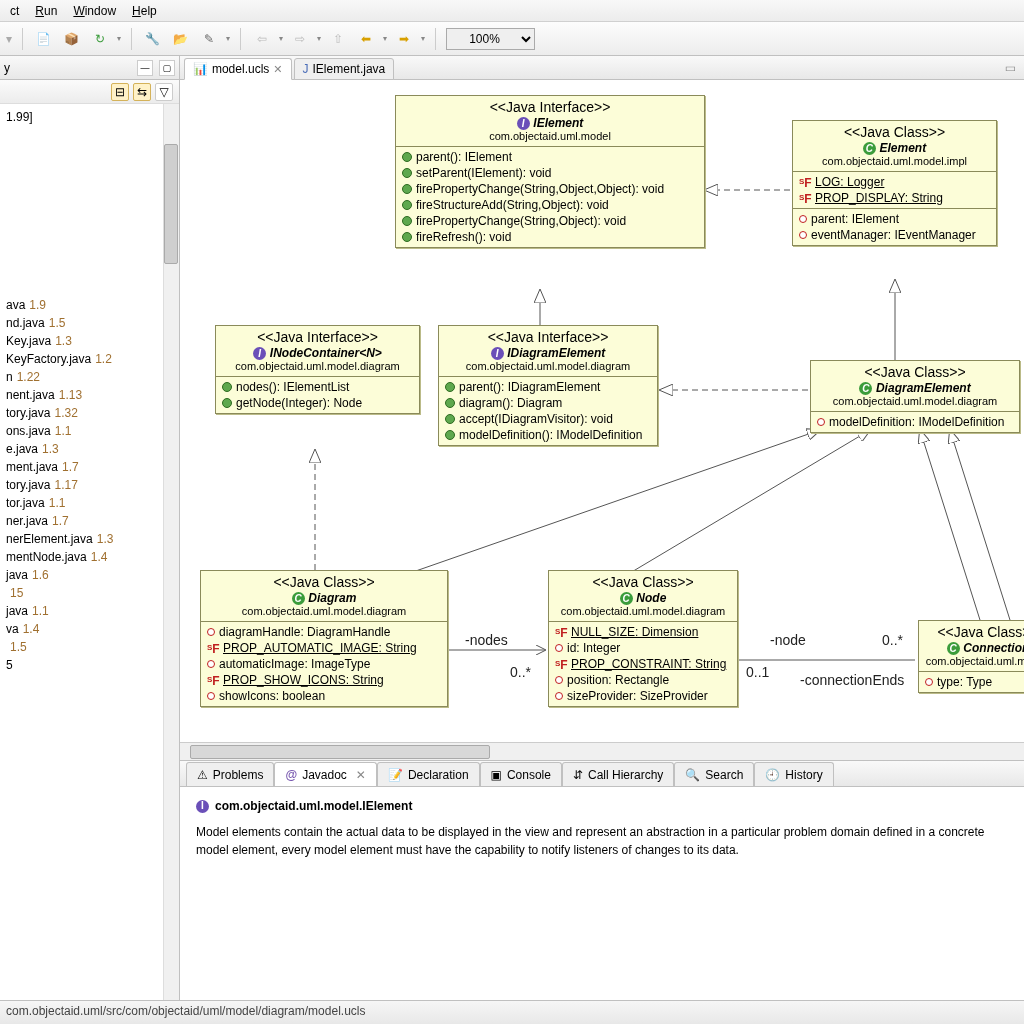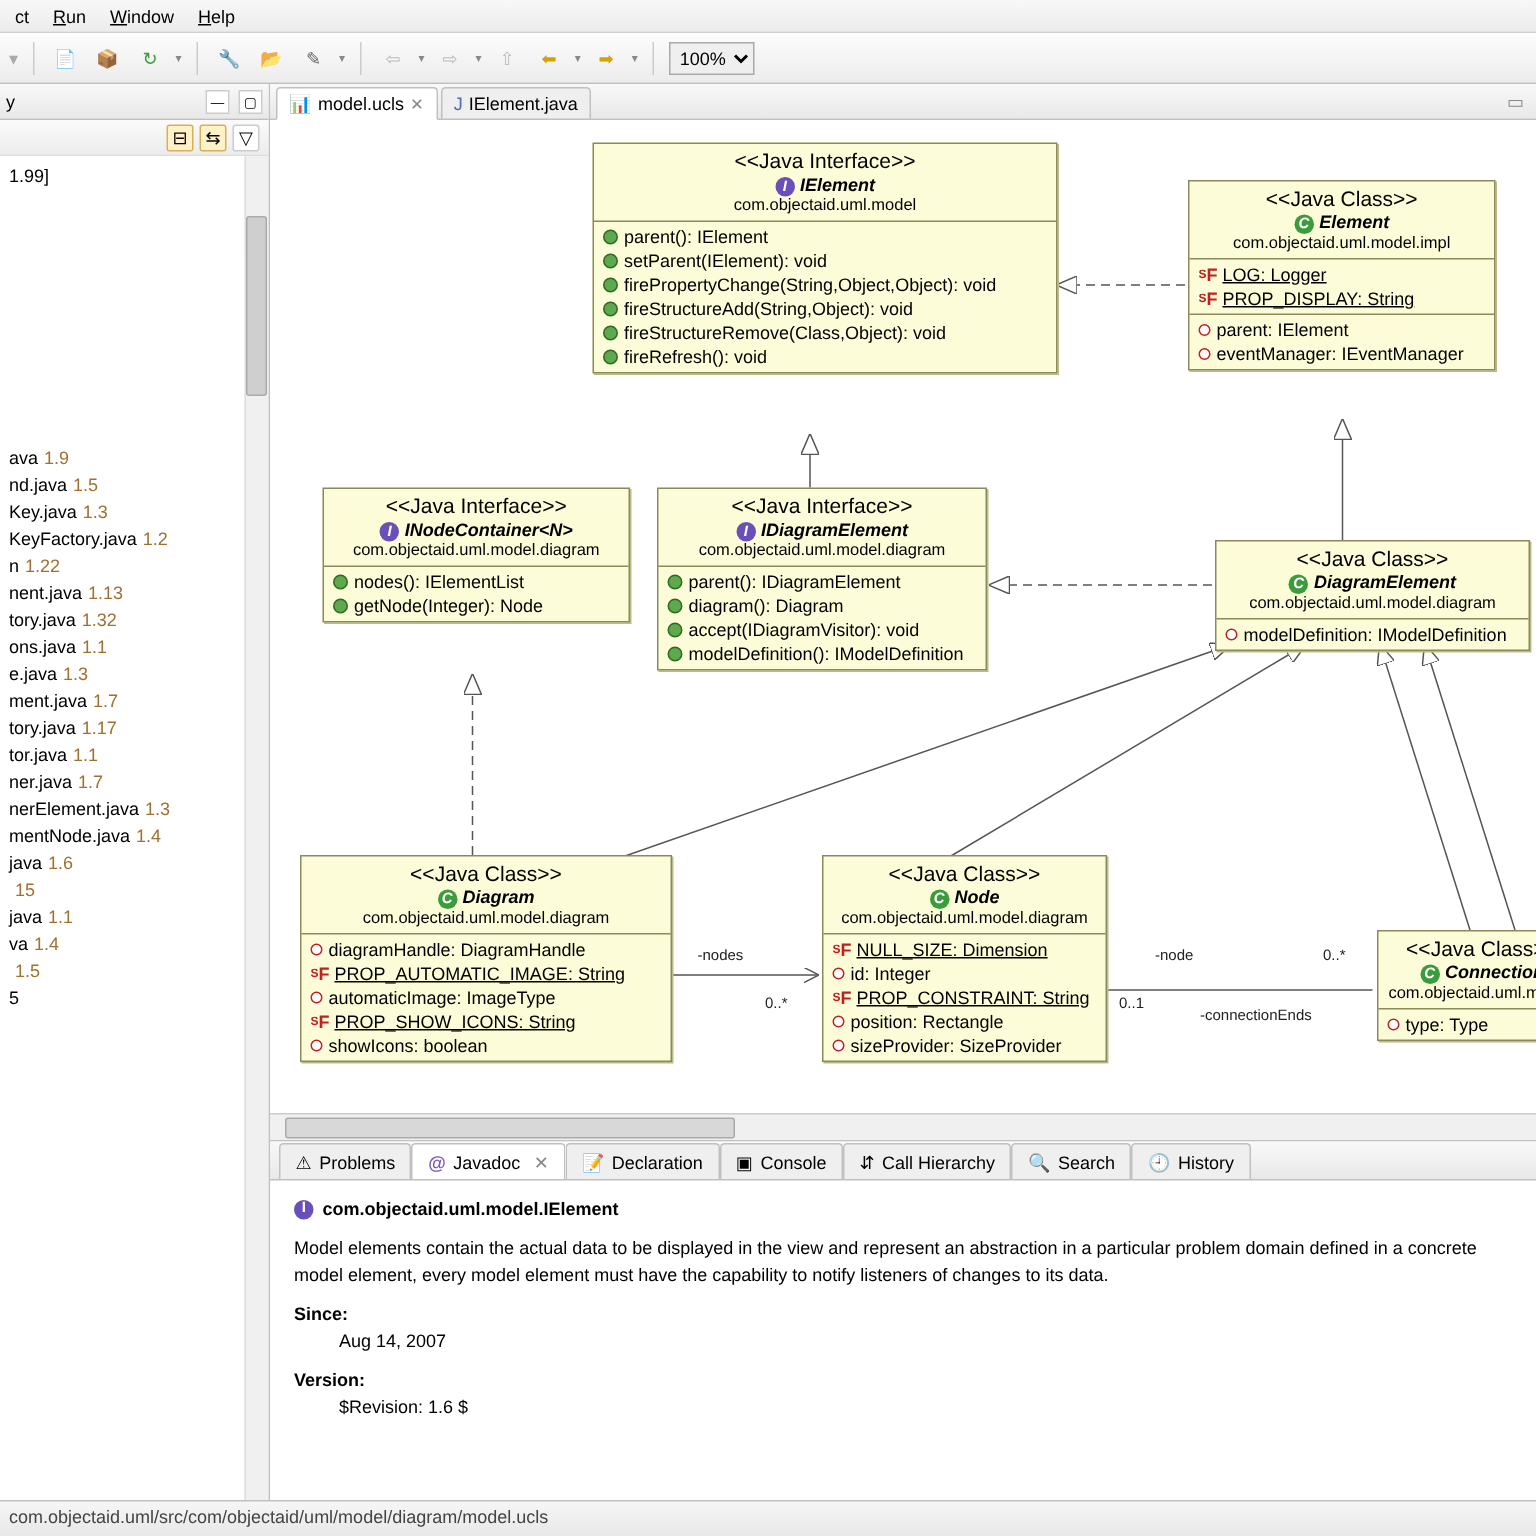--- a/index.html
+++ b/index.html
@@ -3,21 +3,21 @@
 <meta charset="utf-8">
 <style>
 * { margin: 0; padding: 0; box-sizing: border-box; font-family: "Segoe UI", Tahoma, sans-serif; font-size: 12px; }
 body { background: #fff; width: 1024px; height: 1024px; overflow: hidden; position: relative; }
 .menubar { height: 22px; background: linear-gradient(#f8f8f8,#ececec); border-bottom: 1px solid #d0d0d0; padding: 2px 4px; display: flex; gap: 4px; }
 .menubar span { padding: 2px 6px; cursor: default; text-align: right; }
 .menubar span u { text-decoration: underline; }
 .toolbar { height: 34px; background: linear-gradient(#fdfdfd,#ececec); border-bottom: 1px solid #c0c0c0; display: flex; align-items: center; padding: 0 6px; gap: 6px; color:#666; }
 .toolbar .sep { width:1px; height:22px; background:#ccc; margin:0 4px; }
 .toolbar .btn { width:22px; height:22px; display:flex; align-items:center; justify-content:center; border:1px solid transparent; border-radius:2px; }
-.toolbar select { font-size:12px; height:22px; border:1px solid #aaa; padding:0 2px;}
+.toolbar select { font-size:12px; height:22px; border:1px solid #aaa; padding:0 18px;}
 .main { display:flex; height: calc(100% - 22px - 34px - 24px); }
 .left-col { width: 180px; border-right:1px solid #c0c0c0; display:flex; flex-direction:column; background:#fff; }
 .left-tabbar { height:24px; background:linear-gradient(#f9f9f9,#e8e8e8); border-bottom:1px solid #c0c0c0; display:flex; align-items:center; padding:0 4px; gap:6px; position:relative;}
 .left-tabbar .mini { width:16px;height:16px; display:flex;align-items:center;justify-content:center;border:1px solid #ccc; background:#fff;font-size:9px;}
 .left-toolbar {height:24px;background:linear-gradient(#fbfbfb,#ececec);border-bottom:1px solid #ddd;display:flex;justify-content:flex-end;align-items:center;padding:0 6px; gap:4px;}
 .left-toolbar .mini{width:18px;height:18px;display:flex;align-items:center;justify-content:center;border:1px solid #d4b25a;background:#fff2c8;border-radius:2px;}
 .navigator { flex:1; overflow:hidden; padding:4px 2px 4px 0; font-size:12px; line-height:18px; position:relative;}
 .navigator .row { white-space:nowrap; padding-left:6px;}
 .navigator .ver { color:#a07030; margin-left:4px;}
 .navigator .scrollbar { position:absolute; right:0; top:0; bottom:0; width:16px; background:#f0f0f0; border-left:1px solid #ddd;}
@@ -47,21 +47,21 @@
 .bottom-panel { height:240px; border-top:1px solid #c0c0c0; display:flex; flex-direction:column; background:#fff;}
 .bottom-tabs { height:26px; background:linear-gradient(#f9f9f9,#e8e8e8); display:flex; align-items:flex-end; border-bottom:1px solid #c0c0c0; padding-left:6px; gap:0;}
 .bottom-tabs .btab { height:24px; border:1px solid #c0c0c0; border-bottom:none; background:#efefef; padding:3px 10px; display:flex; align-items:center; gap:5px; border-radius:3px 3px 0 0;}
 .bottom-tabs .btab.active { background:#fff;}
 .javadoc { flex:1; padding:10px 16px; overflow:hidden; font-size:12.5px; line-height:18px;}
 .javadoc .title { font-weight:bold; display:flex; align-items:center; gap:6px; margin-bottom:8px;}
 .javadoc dt { font-weight:bold; margin-top:8px;}
 .javadoc dd { margin-left:30px;}
 .statusbar { position:absolute; bottom:0; left:0; right:0; height:24px; background:linear-gradient(#f6f6f6,#e8e8e8); border-top:1px solid #c0c0c0; padding:3px 6px; font-size:12px; color:#444;}
 svg.conn { position:absolute; top:0; left:0; pointer-events:none;}
-.relabel { position:absolute; font-size:10px; color:#222; background:transparent;}
+.relabel { position:absolute; font-size:14px; color:#222; background:transparent;}
 </style>
 </head>
 <body>
 
 <div class="menubar">
   <span>ct</span>
   <span><u>R</u>un</span>
   <span><u>W</u>indow</span>
   <span><u>H</u>elp</span>
 </div>
@@ -214,21 +214,21 @@
             <div class="line">
               <span class="dot green"></span>
               <span>firePropertyChange(String,Object,Object): void</span>
             </div>
             <div class="line">
               <span class="dot green"></span>
               <span>fireStructureAdd(String,Object): void</span>
             </div>
             <div class="line">
               <span class="dot green"></span>
-              <span>fireStructureRemove(Class,Object): void</span>
+              <span>firePropertyChange(String,Object): void</span>
             </div>
             <div class="line">
               <span class="dot green"></span>
               <span>fireRefresh(): void</span>
             </div>
           </div>
       </div>
 
       <div class="umlbox" style="left:612px;top:40px;width:205px">
         <div class="hdr">
@@ -426,24 +426,18 @@
             <span>🕘</span>
             <span>History</span>
           </div>
       </div>
       <div class="javadoc">
         <div class="title">
             <span class="icon-i">I</span>
             <span>com.objectaid.uml.model.IElement</span>
           </div>
         <div>Model elements contain the actual data to be displayed in the view and represent an abstraction in a particular problem domain defined in a concrete model element, every model element must have the capability to notify listeners of changes to its data.</div>
-        <dl>
-          <dt>Since:</dt>
-            <dd>Aug 14, 2007</dd>
-          <dt>Version:</dt>
-            <dd>$Revision: 1.6 $</dd>
-        </dl>
       </div>
     </div>
   </div>
 </div>
 
 <div class="statusbar"><span>com.objectaid.uml/src/com/objectaid/uml/model/diagram/model.ucls</span></div>
 
 </body></html>

